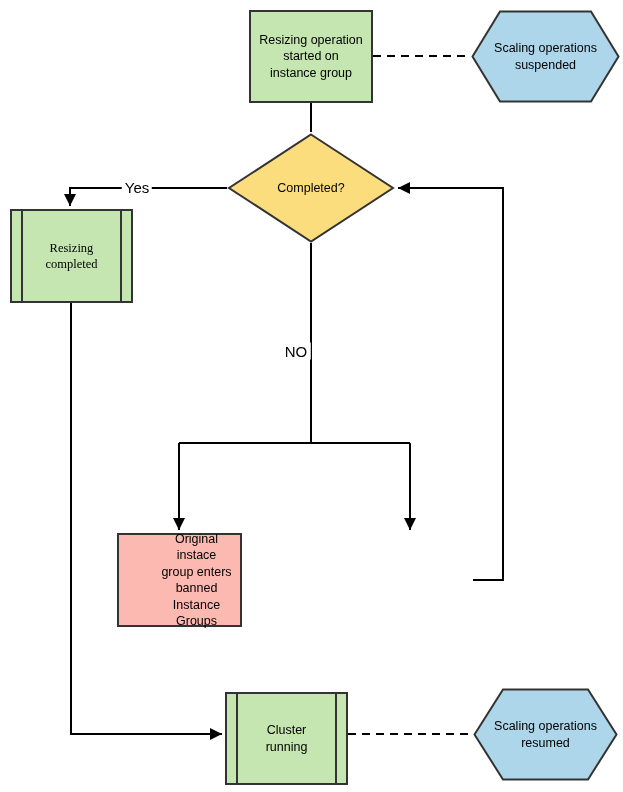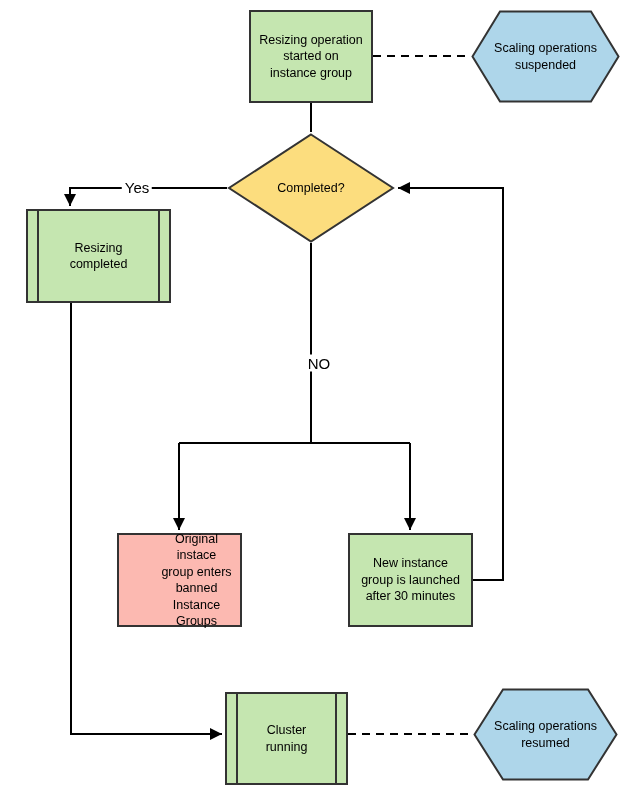--- a/index.html
+++ b/index.html
@@ -135,47 +135,42 @@
 suspended</div>
   </div>
 
   <div class="node" style="left:227px; top:133px; width:168px; height:110px;text-align:right;">
     <svg class="shape-svg" viewBox="0 0 168 110">
       <polygon class="poly-yellow" points="84,1.5 166,55 84,108.5 2,55"></polygon>
     </svg>
     <div class="node-label">Completed?</div>
   </div>
 
-  <div class="node process predefined fill-green" style="left:26px; top:209px; width:145px; height:94px;">
+  <div class="node process predefined fill-green" style="left:10px; top:209px; width:123px; height:94px;font-family:Liberation Serif, serif;">
     <div class="node-label">Resizing
 completed</div>
   </div>
 
   <div class="node process fill-pink" style="left:117px; top:533px; width:125px; height:94px;padding-left:34px;">
     <div class="node-label">Original instace
 group enters
 banned Instance
 Groups</div>
   </div>
 
-  <div class="node process fill-green" style="left:348px; top:533px; width:125px; height:94px;">
-    <div class="node-label">New instance
-group is launched
-after 30 minutes</div>
-  </div>
 
   <div class="node process predefined fill-green" style="left:225px; top:692px; width:123px; height:93px;">
     <div class="node-label">Cluster
 running</div>
   </div>
 
   <div class="node" style="left:473px; top:688px; width:145px; height:93px;">
     <svg class="shape-svg" viewBox="0 0 145 93">
       <polygon class="poly-blue" points="1.5,46.5 30,1.5 115,1.5 143.5,46.5 115,91.5 30,91.5"></polygon>
     </svg>
     <div class="node-label">Scaling operations
 resumed</div>
   </div>
 
   <div class="edge-label" style="left:137px; top:187px;">Yes</div>
-  <div class="edge-label" style="left:319px; top:351px;margin-top:12px;">NO</div>
+  <div class="edge-label" style="left:296px; top:351px;">NO</div>
 
 </div>
 
 </body></html>

